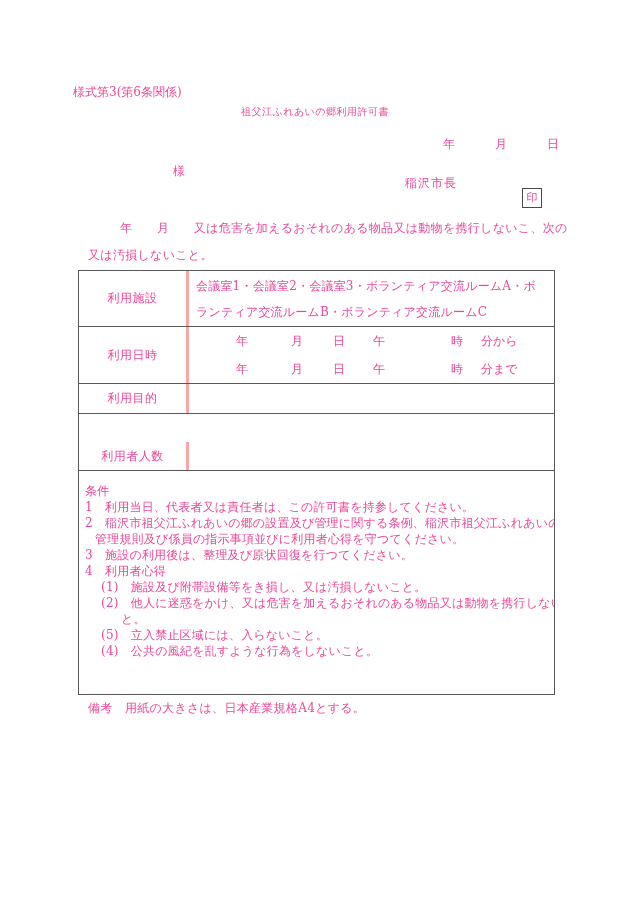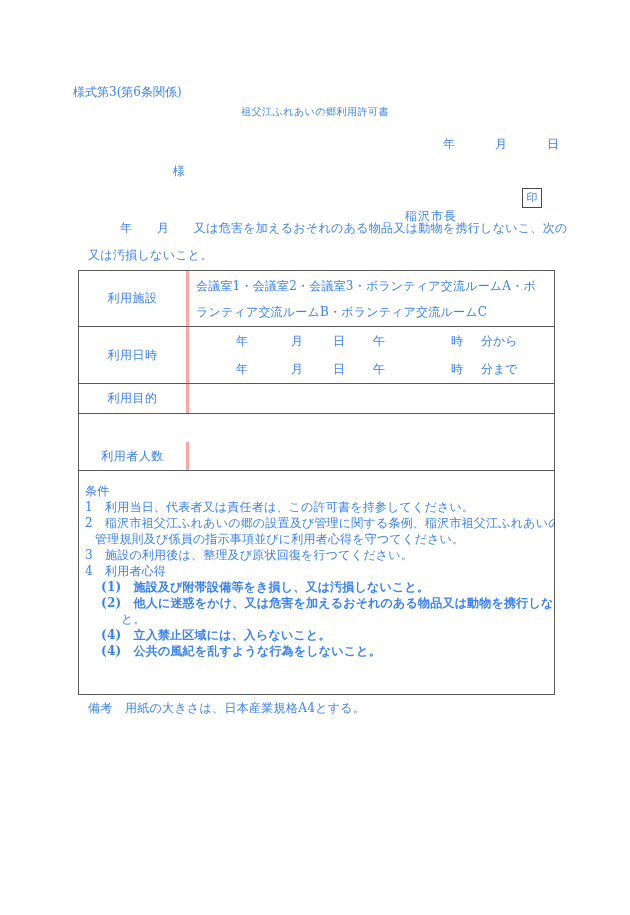--- a/index.html
+++ b/index.html
@@ -6,41 +6,41 @@
     margin: 0;
     padding: 0;
     background: #ffffff;
   }
   .page {
     position: relative;
     width: 630px;
     height: 915px;
     background: #ffffff;
     font-family: "DejaVu Serif", "Liberation Serif", serif;
-    color: #3b82f6;
+    color: #ec4899;
     font-size: 12px;
     overflow: hidden;
   }
   .abs { position: absolute; white-space: nowrap; }
 
   .form-number { left: 73px; top: 84px; }
   .doc-title {
     left: 0; right: 0; top: 105px;
     text-align: center;
     font-size: 10px;
     letter-spacing: 0.5px;
   }
   .date-label { top: 136px; }
   .dl-year  { left: 443px; }
   .dl-month { left: 495px; }
   .dl-day   { left: 547px; }
 
   .addressee { left: 173px; top: 163px; }
 
-  .issuer { left: 405px; top: 208px; letter-spacing: 1px; }
+  .issuer { left: 405px; top: 175px; letter-spacing: 1px; }
   .seal-box {
     left: 522px; top: 188px;
     width: 18px; height: 18px;
     border: 1px solid #4a4a4a;
     text-align: center;
     line-height: 18px;
     font-size: 11px;
     white-space: nowrap;
   }
 
@@ -108,21 +108,21 @@
   .conditions {
     flex: 1 1 auto;
     padding-top: 4px;
     line-height: 16px;
     overflow: hidden;
     margin-top: 8px;
   }
   .c-line { white-space: nowrap; letter-spacing: 0.2px; }
   .ind-a { padding-left: 6px; }   
   .ind-b { padding-left: 16px; }  
-  .ind-c { padding-left: 22px; font-weight: bold; }  
+  .ind-c { padding-left: 22px; }  
   .ind-d { padding-left: 42px; }  
 
   .remarks { left: 88px; top: 700px; letter-spacing: 0.3px; }
 </style>
 </head>
 <body>
 
 <div class="page">
 
   <div class="abs form-number">様式第3(第6条関係)</div>
@@ -188,21 +188,21 @@
     <div class="conditions">
       <div class="c-line ind-a">条件</div>
       <div class="c-line ind-a">1　利用当日、代表者又は責任者は、この許可書を持参してください。</div>
       <div class="c-line ind-a">2　稲沢市祖父江ふれあいの郷の設置及び管理に関する条例、稲沢市祖父江ふれあいの郷</div>
       <div class="c-line ind-b">管理規則及び係員の指示事項並びに利用者心得を守つてください。</div>
       <div class="c-line ind-a">3　施設の利用後は、整理及び原状回復を行つてください。</div>
       <div class="c-line ind-a">4　利用者心得</div>
       <div class="c-line ind-c">(1)　施設及び附帯設備等をき損し、又は汚損しないこと。</div>
       <div class="c-line ind-c">(2)　他人に迷惑をかけ、又は危害を加えるおそれのある物品又は動物を携行しないこ</div>
       <div class="c-line ind-d">と。</div>
-      <div class="c-line ind-c">(4)　立入禁止区域には、入らないこと。</div>
+      <div class="c-line ind-c">(5)　立入禁止区域には、入らないこと。</div>
       <div class="c-line ind-c">(4)　公共の風紀を乱すような行為をしないこと。</div>
     </div>
 
   </div>
 
   <div class="abs remarks">備考　用紙の大きさは、日本産業規格A4とする。</div>
 
 </div>
 
 </body></html>

